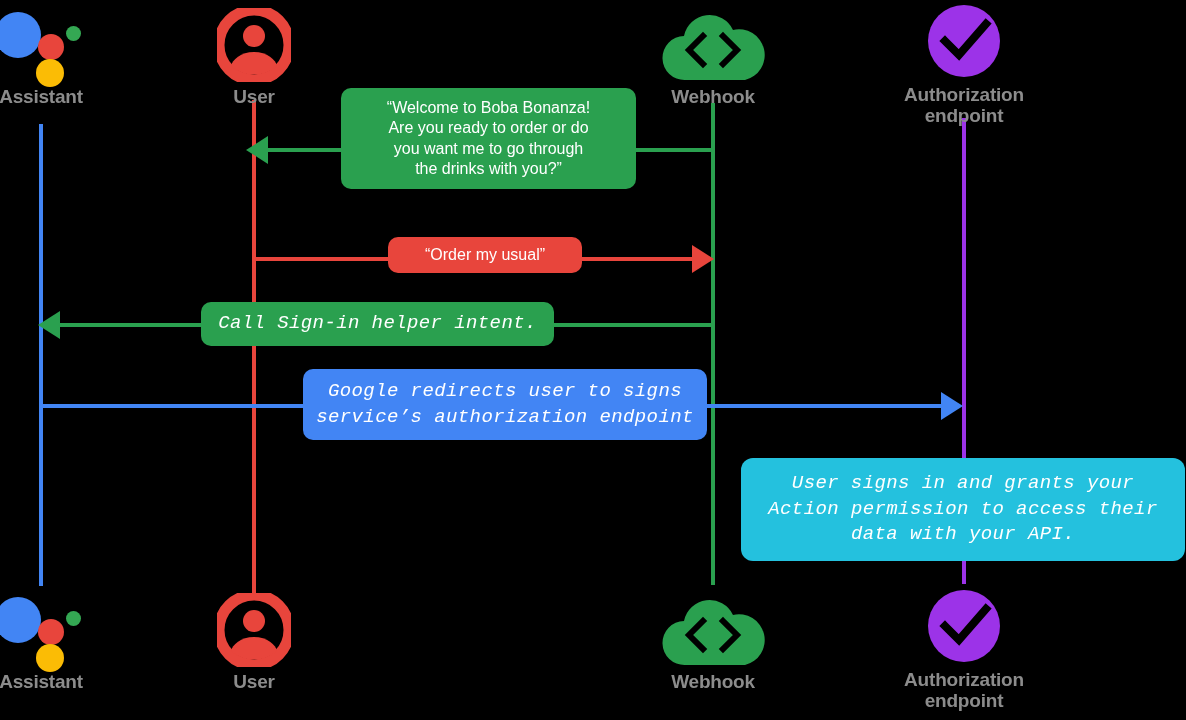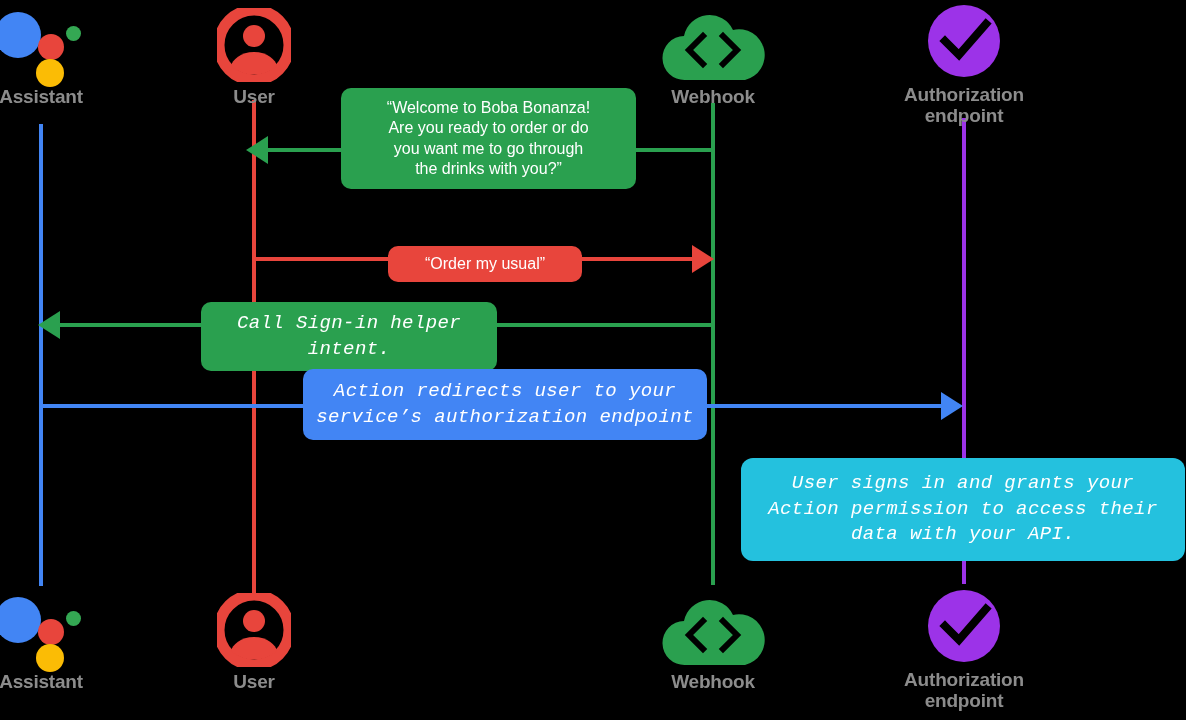--- a/index.html
+++ b/index.html
@@ -164,29 +164,29 @@
 
   <div class="msg-line" style="left:266px; top:148px; width:449px; background:#2aa04f;"></div>
   <div class="arrow-head arrow-left" style="left:246px; top:136px; border-right-color:#2aa04f;"></div>
   <div class="bubble bubble-sans" style="left:341px; top:88px; width:295px; background:#2aa04f;">“Welcome to Boba Bonanza!
 Are you ready to order or do
 you want me to go through
 the drinks with you?”</div>
 
   <div class="msg-line" style="left:254px; top:257px; width:442px; background:#e8453c;"></div>
   <div class="arrow-head arrow-right" style="left:692px; top:245px; border-left-color:#e8453c;"></div>
-  <div class="bubble bubble-sans" style="left:388px; top:246px; width:194px; background:#e8453c; padding:8px 14px;">“Order my usual”</div>
+  <div class="bubble bubble-sans" style="left:388px; top:237px; width:194px; background:#e8453c; padding:8px 14px;">“Order my usual”</div>
 
   <div class="msg-line" style="left:55px; top:323px; width:660px; background:#2aa04f;"></div>
   <div class="arrow-head arrow-left" style="left:38px; top:311px; border-right-color:#2aa04f;"></div>
-  <div class="bubble bubble-mono" style="left:201px; top:302px; width:296px; background:#2aa04f; padding:9px 14px;">Call Sign-in helper intent.</div>
+  <div class="bubble bubble-mono" style="left:201px; top:302px; width:353px; background:#2aa04f; padding:9px 14px;">Call Sign-in helper intent.</div>
 
   <div class="msg-line" style="left:41px; top:404px; width:905px; background:#4285f4;"></div>
   <div class="arrow-head arrow-right" style="left:941px; top:392px; border-left-color:#4285f4;"></div>
-  <div class="bubble bubble-mono" style="left:303px; top:369px; width:404px; background:#4285f4; padding:10px 12px;">Action redirects user to your
+  <div class="bubble bubble-mono" style="left:303px; top:369px; width:404px; background:#4285f4; padding:10px 12px;">Google redirects user to signs
 service’s authorization endpoint</div>
 
   <div class="bubble bubble-mono" style="left:741px; top:458px; width:444px; background:#24c1de; padding:13px 16px;border-radius:12px;">User signs in and grants your
 Action permission to access their
 data with your API.</div>
 
   <div class="actor" style="left:41px; top:589px;">
     <div class="actor-icon">
       <div class="assist-dot assist-blue"></div>
       <div class="assist-dot assist-red"></div>

